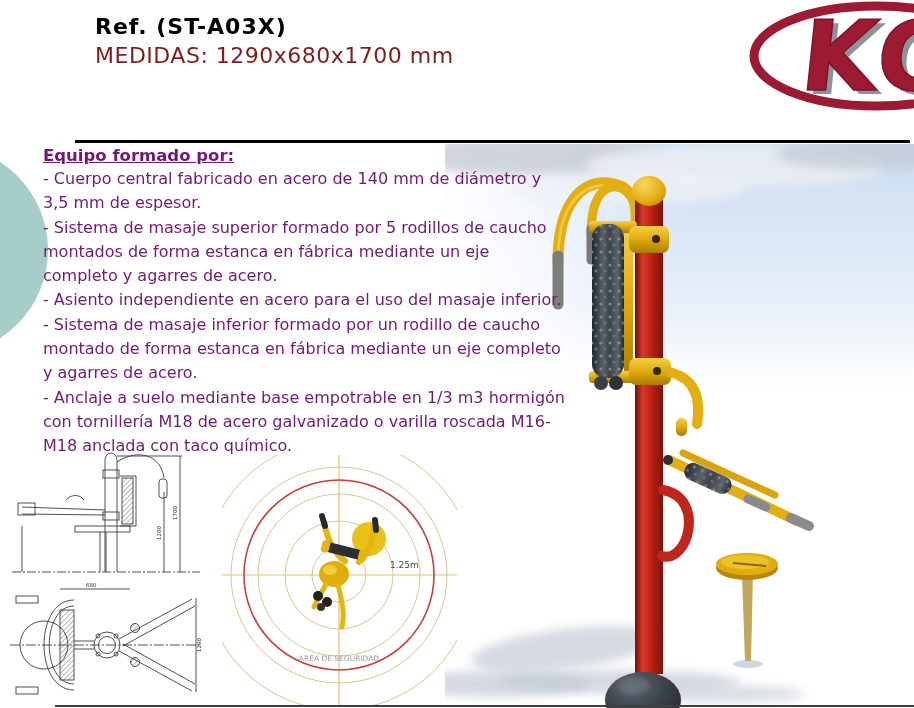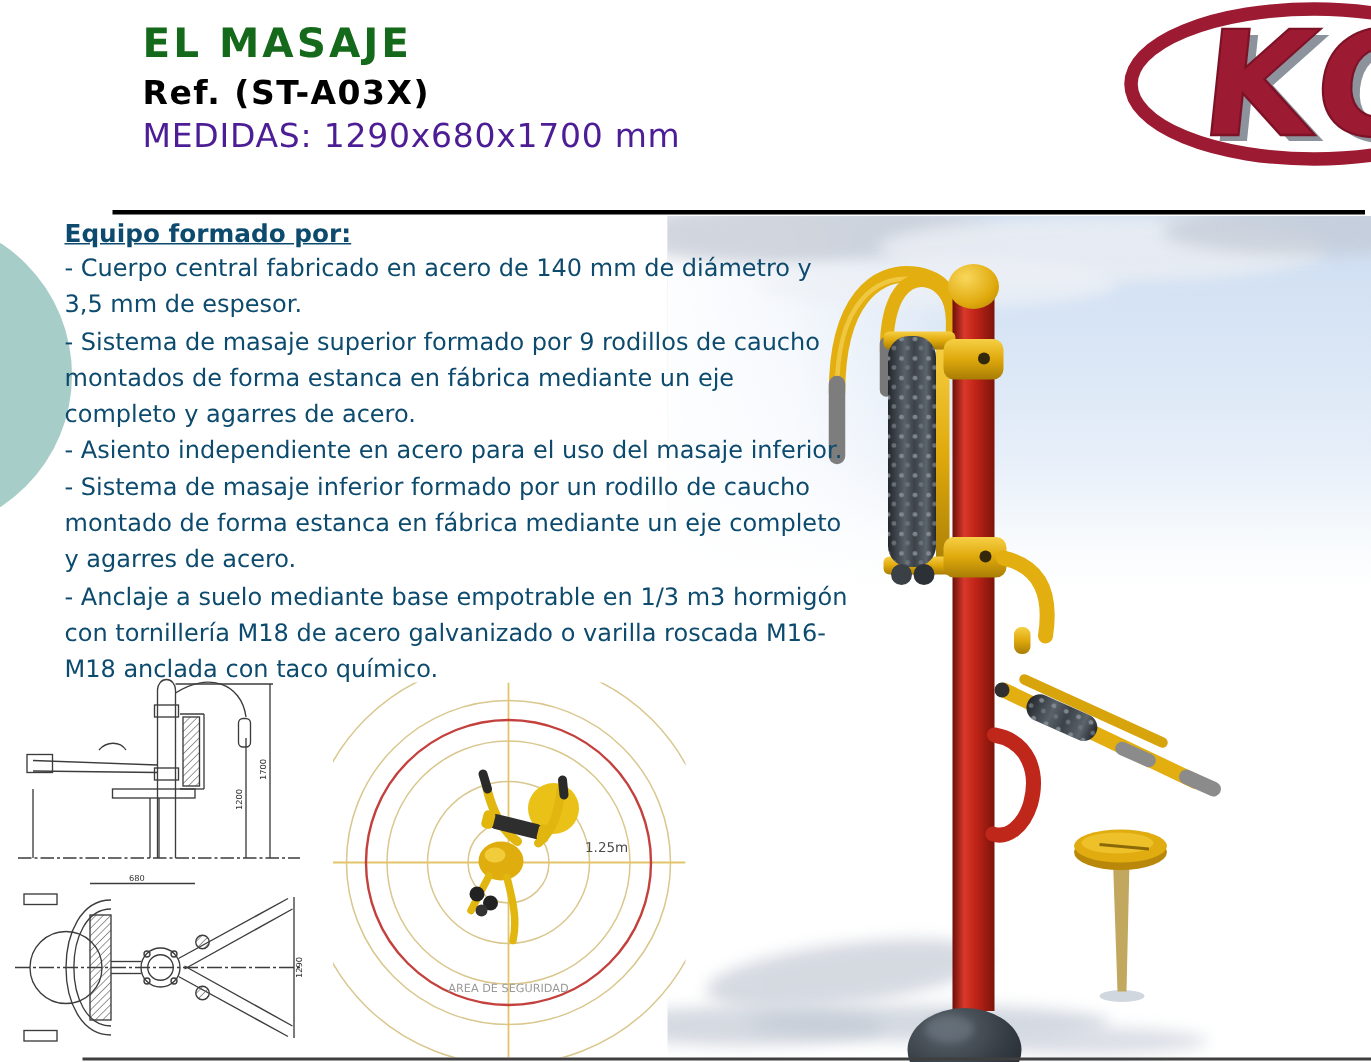--- a/index.html
+++ b/index.html
@@ -8,26 +8,26 @@
     font-family:"DejaVu Sans",sans-serif;
   }
   
   .accent-circle{
     position:absolute;left:-162px;top:145px;width:210px;height:210px;border-radius:50%;
     background:#a7cdc9;z-index:1;
   }
   .titleblock{position:absolute;left:95px;top:14px;z-index:4;line-height:1.18;}
   .title-main{font-size:27px;font-weight:bold;color:#15691a;letter-spacing:2px;margin:0 0 4px 0;}
   .title-ref{font-size:22px;font-weight:bold;color:#000000;letter-spacing:1px;margin:0 0 3px 0;}
-  .title-med{font-size:22px;font-weight:normal;color:#4c1d95;letter-spacing:0.5px;margin:0;}
+  .title-med{font-size:22px;font-weight:normal;color:#7f1d1d;letter-spacing:0.5px;margin:0;}
   .logo-wrap{position:absolute;left:740px;top:0;width:240px;height:114px;z-index:4;}
   .header-rule{position:absolute;left:75px;top:140px;width:835px;height:3px;background:#000;z-index:5;}
   .bottom-rule{position:absolute;left:55px;top:705px;width:859px;height:2px;background:#3f3f3f;z-index:9;}
   
-  .specs{position:absolute;left:43px;top:146px;width:522px;z-index:6;color:#0c4a6e;}
+  .specs{position:absolute;left:43px;top:146px;width:522px;z-index:6;color:#701a75;}
   .specs h2{font-size:16.5px;font-weight:bold;text-decoration:underline;margin:0 0 2px 0;}
   .specs p{font-size:16px;line-height:24.3px;margin:0;}
   
   .render{
     position:absolute;left:445px;top:144px;width:469px;height:564px;z-index:2;
     background:linear-gradient(180deg,#ccdcf1 0%,#d8e5f5 14%,#e6eef9 28%,#f7fafd 38%,#ffffff 44%,#ffffff 100%);
   }
   .render .whitewash{
     position:absolute;inset:0;
     background:linear-gradient(90deg,rgba(255,255,255,0.95) 0%,rgba(255,255,255,0.75) 18%,rgba(255,255,255,0) 45%);
@@ -38,21 +38,20 @@
   .safety{position:absolute;left:222px;top:455px;width:235px;height:250px;z-index:3;}
 </style>
 </head>
 <body>
 
 <div class="page">
 
   <div class="accent-circle"></div>
 
   <div class="titleblock">
-    <div class="title-main">EL MASAJE</div>
     <div class="title-ref">Ref. (ST-A03X)</div>
     <div class="title-med">MEDIDAS: 1290x680x1700 mm</div>
   </div>
 
   <div class="logo-wrap">
     <svg width="240" height="114" viewBox="0 0 240 114">
       <ellipse cx="136" cy="56" rx="122" ry="50" fill="none" stroke="#9c1b33" stroke-width="9"></ellipse>
       <g transform="skewX(-6)">
         <text x="74" y="94" font-size="97" font-weight="bold" font-family="DejaVu Sans, sans-serif" fill="#8d939d">KG</text>
         <text x="68" y="90" font-size="97" font-weight="bold" font-family="DejaVu Sans, sans-serif" fill="#9c1b33" stroke="#7d1226" stroke-width="1.5">KG</text>
@@ -174,21 +173,21 @@
       <g>
         <ellipse cx="198" cy="556" rx="38" ry="28" fill="url(#domeG)"></ellipse>
         <ellipse cx="188" cy="542" rx="16" ry="9" fill="#6b747e" opacity="0.7" filter="url(#soft2)"></ellipse>
       </g>
     </svg>
   </div>
 
   <div class="specs">
     <h2>Equipo formado por:</h2>
     <p>- Cuerpo central fabricado en acero de 140 mm de diámetro y 3,5 mm de espesor.</p>
-    <p>- Sistema de masaje superior formado por 9 rodillos de caucho montados de forma estanca en fábrica mediante un eje completo y agarres de acero.</p>
+    <p>- Sistema de masaje superior formado por 5 rodillos de caucho montados de forma estanca en fábrica mediante un eje completo y agarres de acero.</p>
     <p>- Asiento independiente en acero para el uso del masaje inferior.</p>
     <p>- Sistema de masaje inferior formado por un rodillo de caucho montado de forma estanca en fábrica mediante un eje completo y agarres de acero.</p>
     <p>- Anclaje a suelo mediante base empotrable en 1/3 m3 hormigón con tornillería M18 de acero galvanizado o varilla roscada M16-M18 anclada con taco químico.</p>
   </div>
 
   <div class="techdraw">
     <svg width="195" height="256" viewBox="0 0 195 256">
       <defs>
         <pattern id="hatch" width="3.5" height="3.5" patternUnits="userSpaceOnUse" patternTransform="rotate(45)">
           <line x1="0" y1="0" x2="0" y2="3.5" stroke="#555" stroke-width="0.8"></line>

